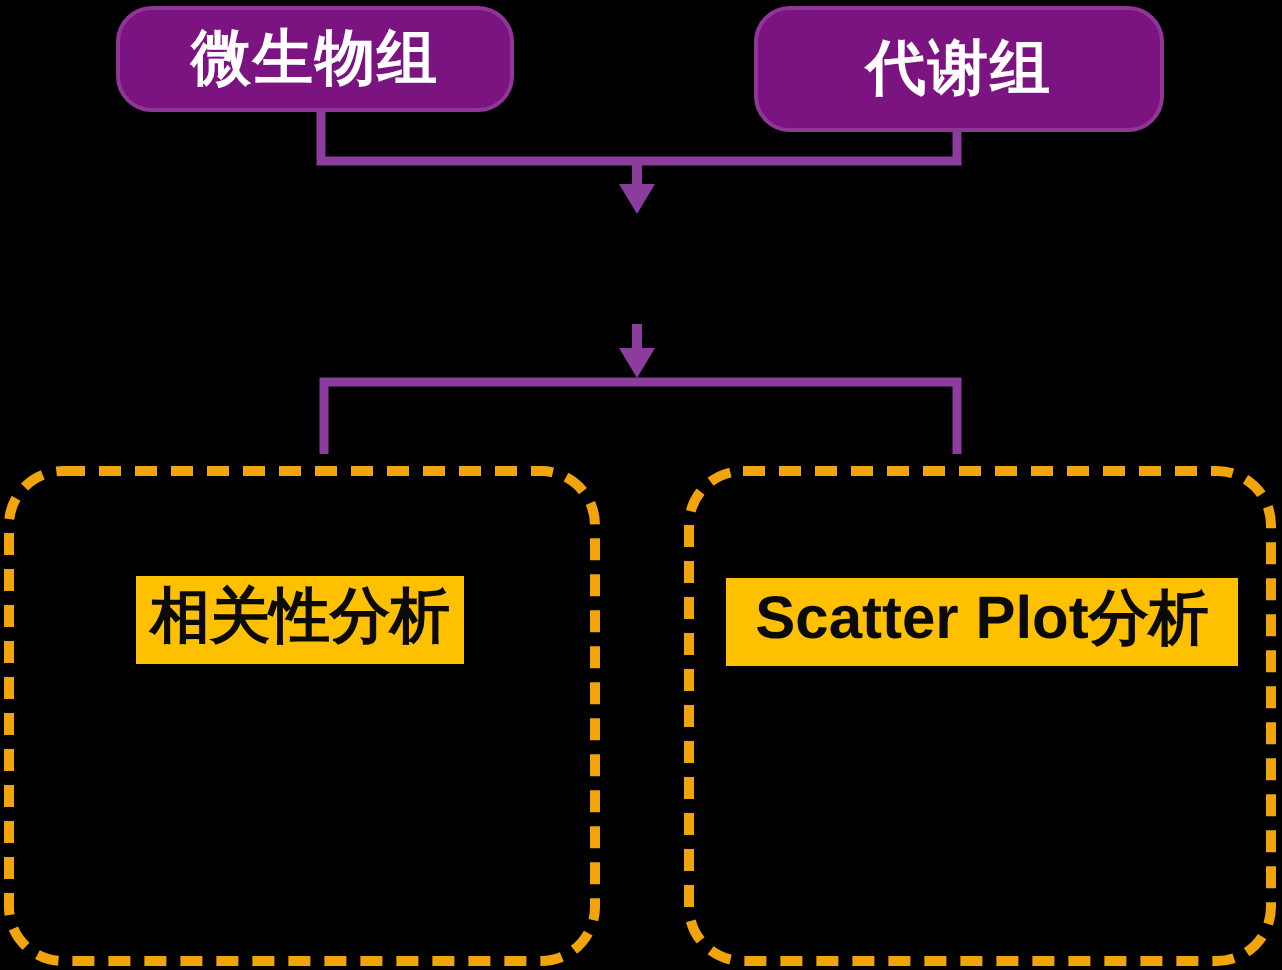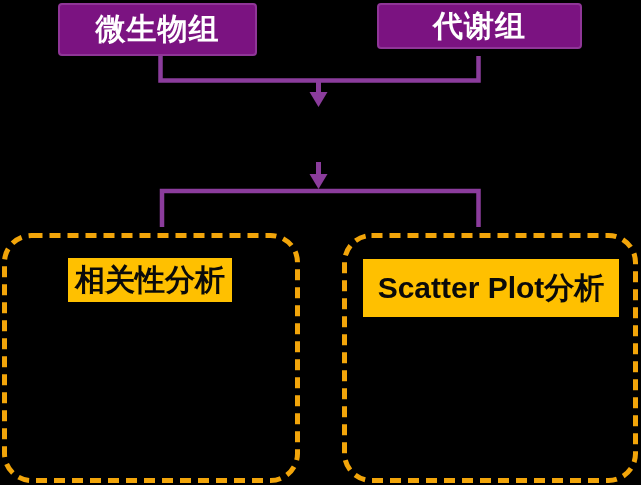--- a/index.html
+++ b/index.html
@@ -17,49 +17,49 @@
     position:relative;
     width:641px;height:485px;
     background:var(--background);
     overflow:hidden;
     font-family:"Liberation Sans","DejaVu Sans",sans-serif;
   }
   .node{
     position:absolute;
     background:var(--node-fill);
     border:2px solid var(--node-edge);
-    border-radius:4px;
+    border-radius:18px;
     color:var(--node-text);
     font-weight:700;
     font-size:30px;
     display:flex;
     align-items:center;
     justify-content:center;
     box-sizing:border-box;
     letter-spacing:1px;
     white-space:nowrap;
   }
   #node-microbiome{left:58px;top:3px;width:199px;height:53px;}
-  #node-metabolome{left:377px;top:3px;width:205px;height:46px;}
+  #node-metabolome{left:377px;top:3px;width:205px;height:63px;}
   #node-microbe-env{left:198px;top:108px;width:243px;height:54px;}
   .svg-layer{position:absolute;left:0;top:0;width:641px;height:485px;}
   .highlight-label{
     position:absolute;
     background:var(--highlight);
     color:var(--highlight-text);
     font-weight:700;
     font-size:30px;
     display:flex;
-    align-items:center;
     justify-content:center;
     box-sizing:border-box;
     white-space:nowrap;
+    margin-top:30px;
   }
   #label-correlation{left:68px;top:258px;width:164px;height:44px;}
-  #label-scatter{left:363px;top:259px;width:256px;height:58px;}
+  #label-scatter{left:363px;top:259px;width:256px;height:44px;}
 </style>
 </head>
 <body>
 
 <div class="canvas">
 
   <svg class="svg-layer" viewBox="0 0 641 485" aria-hidden="true">
 
     <path d="M160.5,56 L160.5,80.5 L478.5,80.5 L478.5,56" fill="none" stroke="var(--connector)" stroke-width="4.5"></path>
     <line x1="318.5" y1="80.5" x2="318.5" y2="94" stroke="var(--connector)" stroke-width="5"></line>

